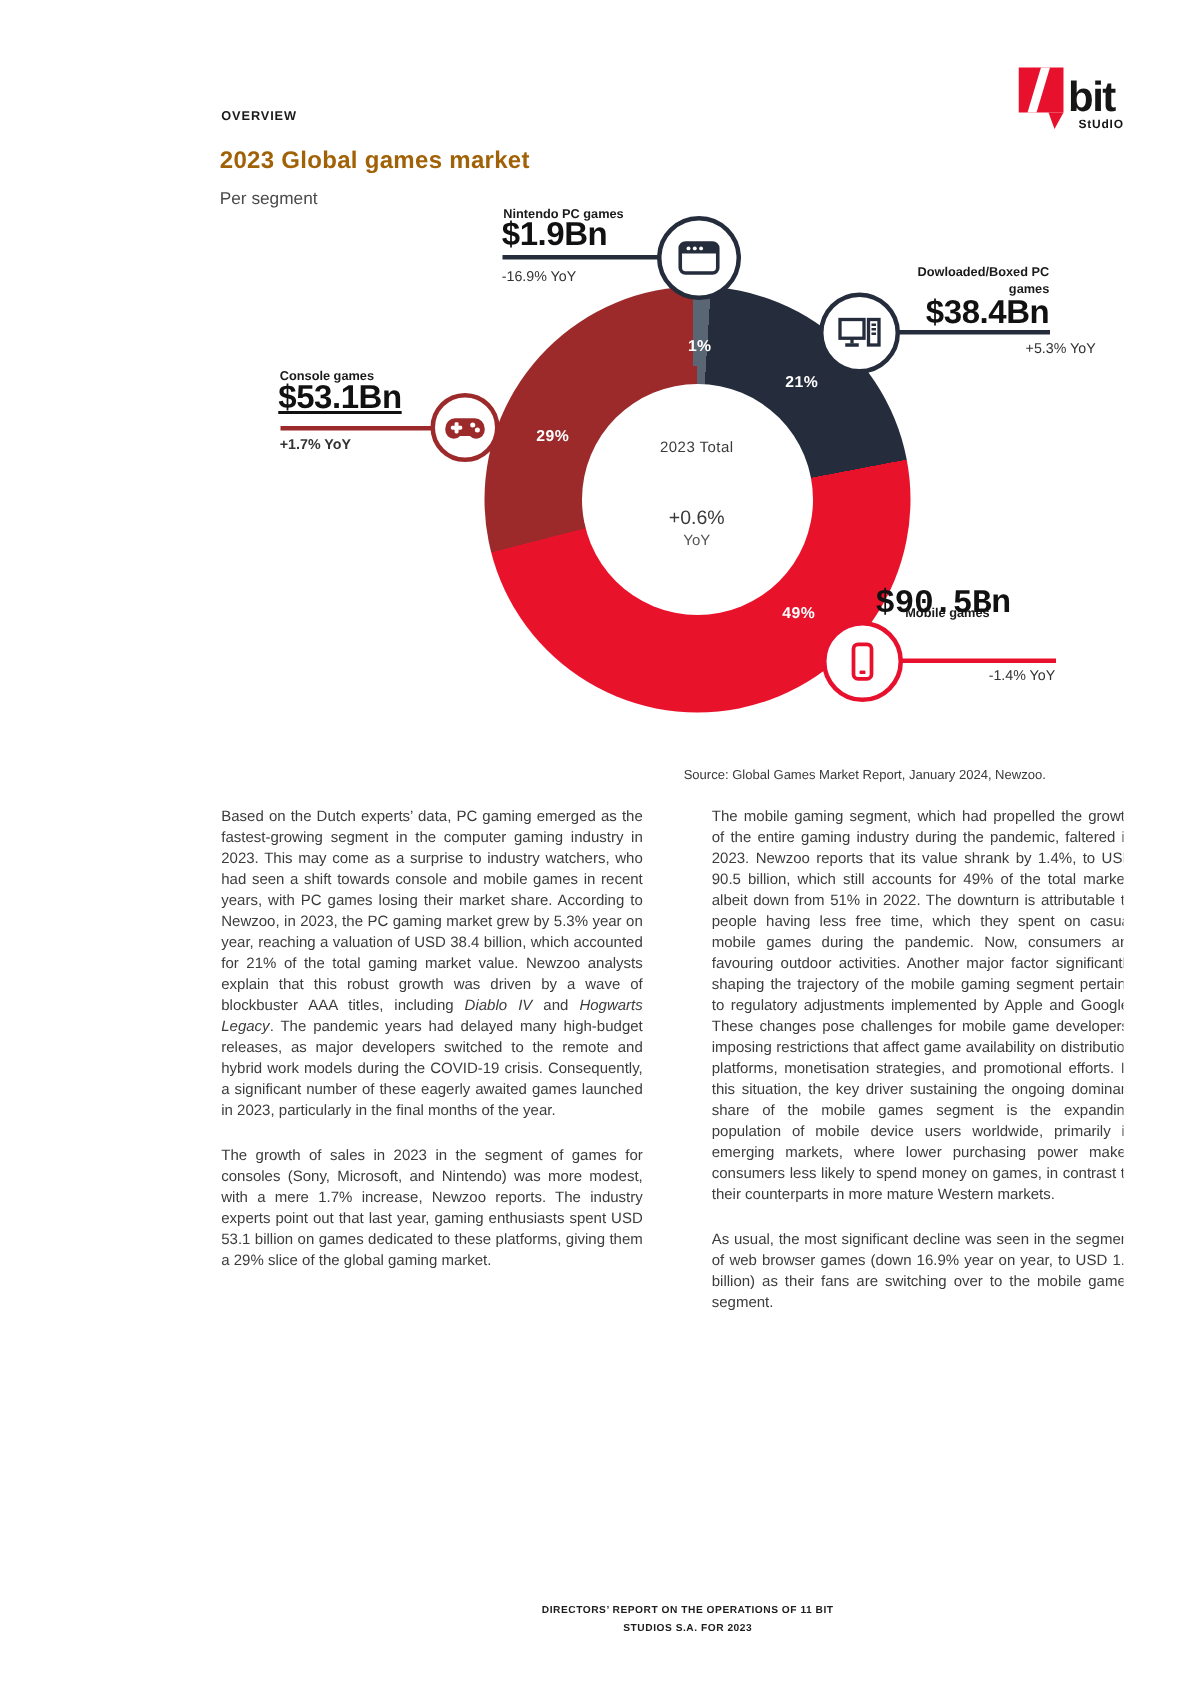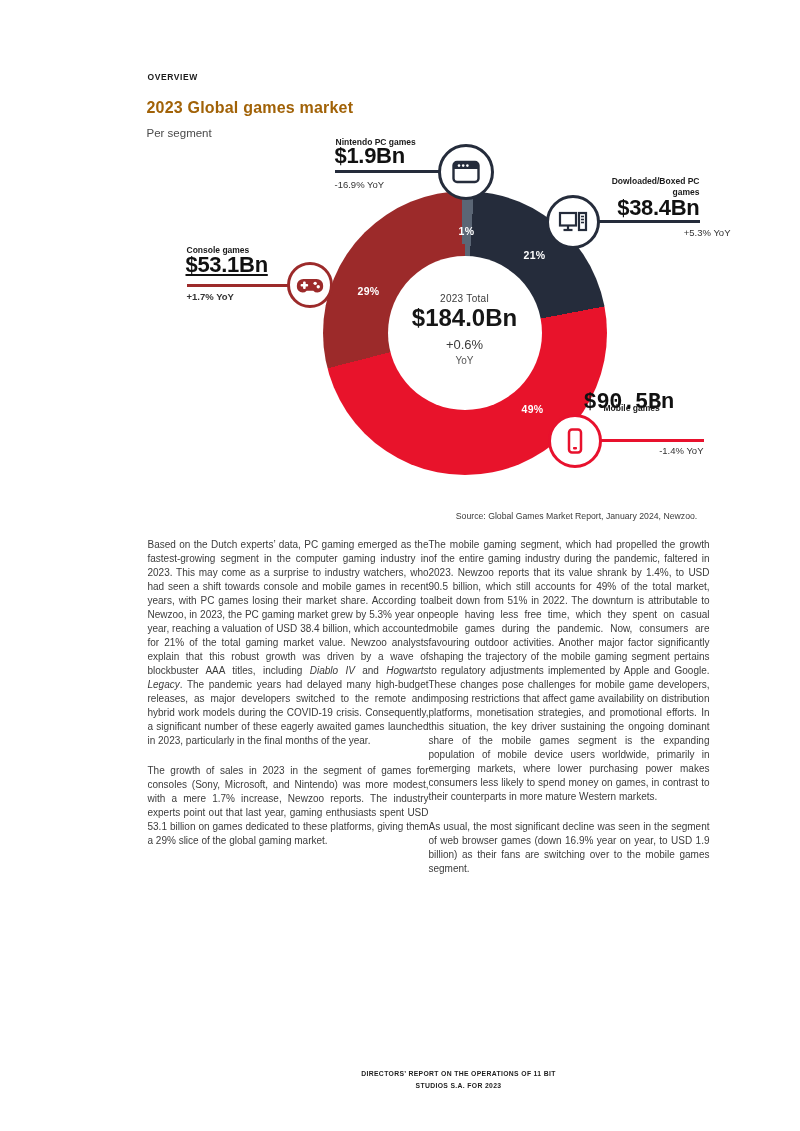--- a/index.html
+++ b/index.html
@@ -61,50 +61,58 @@
   .val-console { left:134px; top:252px;text-decoration:underline; }
   .yoy-console { left:135px; top:291px;font-weight:bold; }
 
   .lbl-mobile { left:552px; top:403px; width:100px; text-align:left; }
   .val-mobile { left:532px; top:390px; width:120px; text-align:left;font-family:Liberation Mono, monospace; }
   .yoy-mobile { left:552px; top:445px; width:100px; text-align:right; }
 
   .source { position:absolute; left:330px; top:511px; width:390px; text-align:center; font-size:8.7px; color:#3a3a3a; }
 
   
-  .columns { position:absolute; left:96px; top:538px; width:608px; display:flex; }
+  .columns { position:absolute; left:96px; top:538px; width:608px; display:flex; gap:46px; }
   .col { width:281px; font-size:10px; line-height:14px; color:#3c3c3c; text-align:justify; }
   .col p + p { margin-top:16px; }
 
   
   .footer-text { position:absolute; left:277px; top:1068px; width:260px; text-align:center;
                  font-size:6.8px; font-weight:bold; letter-spacing:.35px; color:#1d1d1d; line-height:1.75; }
   .page-badge { position:absolute; left:725px; top:1063px; width:75px; height:34px;
                 clip-path:polygon(0 0,100% 0,100% 100%,16px 100%,0 calc(100% - 13px));
                 color:#fff; font-size:20px; font-weight:bold; line-height:33px; padding-left:13px; letter-spacing:.5px; z-index:5; }
 </style>
 </head>
 <body>
 
 <div class="page">
 
   <div class="section-label">OVERVIEW</div>
 
+  <div class="logo">
+    <svg width="88" height="48" viewBox="0 0 88 48">
+      <rect x="0" y="1" width="30" height="30" fill="#e8112d"></rect>
+      <polygon points="15,1 21,1 12,31 6,31" fill="#ffffff"></polygon>
+      <polygon points="20,31 30,31 24,42" fill="#e8112d"></polygon>
+      <text x="33" y="30" font-family="Liberation Sans, sans-serif" font-size="28" font-weight="bold" fill="#161616" letter-spacing="-1">bit</text>
+      <text x="76" y="41" text-anchor="end" font-family="Liberation Sans, sans-serif" font-size="8" font-weight="bold" fill="#161616" letter-spacing=".5">StUdIOS</text>
+    </svg>
+  </div>
 
   <div class="page-title">2023 Global games market</div>
   <div class="page-subtitle">Per segment</div>
 
   <div class="donut" style="background: conic-gradient(rgb(91, 102, 117) 0deg, rgb(91, 102, 117) 3.6deg, rgb(37, 44, 59) 3.6deg, rgb(37, 44, 59) 79.2deg, rgb(232, 19, 43) 79.2deg, rgb(232, 19, 43) 255.6deg, rgb(156, 42, 42) 255.6deg, rgb(156, 42, 42) 360deg);">
     <div class="donut-hole"></div>
   </div>
   <div class="stem" style="background: rgb(91, 102, 117);"></div>
 
   <div class="center-text">
     <div class="ct-label">2023 Total</div>
-    <div class="ct-value">$184.0Bn</div>
     <div class="ct-change">+0.6%</div>
     <div class="ct-yoy">YoY</div>
   </div>
 
   <div class="pct pct-browser">1%</div>
   <div class="pct pct-pc">21%</div>
   <div class="pct pct-console">29%</div>
   <div class="pct pct-mobile">49%</div>
 
   <div class="co-label lbl-browser">Nintendo PC games</div>

